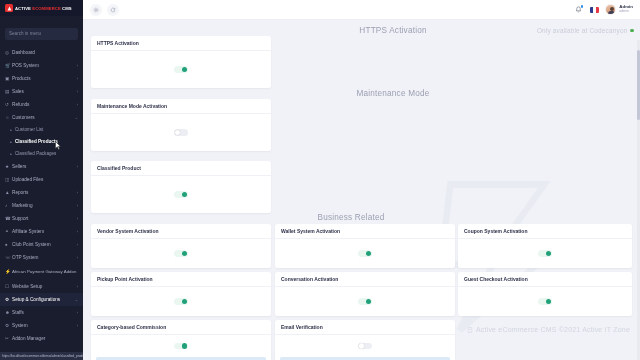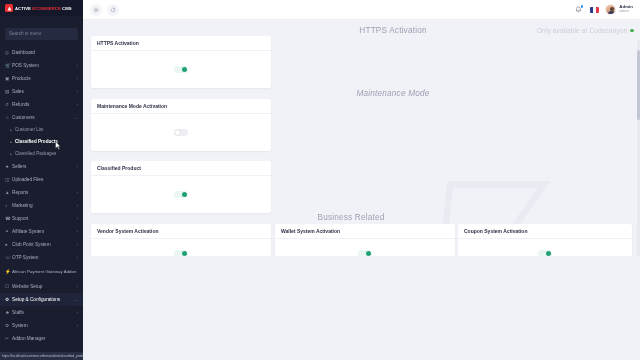--- a/index.html
+++ b/index.html
@@ -88,21 +88,21 @@
     width: 83px; height: 8px;
     background: #2a2e45;
     color: #b9bccd;
     font-size: 3.2px;
     display: flex; align-items: center;
     padding: 0 2px;
     overflow: hidden; white-space: nowrap;
   }
 
   
-  .main { flex: 1; height: 256px; position: relative; overflow: hidden; background: #f1f2f7; }
+  .main { flex: 1; height: 360px; position: relative; overflow: hidden; background: #f1f2f7; }
 
   .topbar {
     height: 20px; background: #ffffff;
     display: flex; align-items: center;
     padding: 0 7px;
     border-bottom: 1px solid #eceef4;
   }
   .tb-btn {
     width: 12px; height: 12px; border-radius: 50%;
     background: #f4f5f9;
@@ -405,21 +405,21 @@
       <div class="sec-title" style="left:190px;top:6px;width:240px;">HTTPS Activation</div>
       <div class="card" style="left:8px;top:16px;width:180px;height:52px;">
         <div class="card-head">HTTPS Activation</div>
         <div class="card-body" style="height:37px;">
           <div class="toggle on">
               <span class="knob"></span>
             </div>
         </div>
       </div>
 
-      <div class="sec-title" style="left:190px;top:69px;width:240px;font-style:italic;">Maintenance Mode</div>
+      <div class="sec-title" style="left:190px;top:69px;width:240px;">Maintenance Mode</div>
       <div class="card" style="left:8px;top:79px;width:180px;height:52px;">
         <div class="card-head">Maintenance Mode Activation</div>
         <div class="card-body" style="height:37px;">
           <div class="toggle off">
               <span class="knob"></span>
             </div>
         </div>
       </div>
 
       <div class="card" style="left:8px;top:141px;width:180px;height:52px;">

